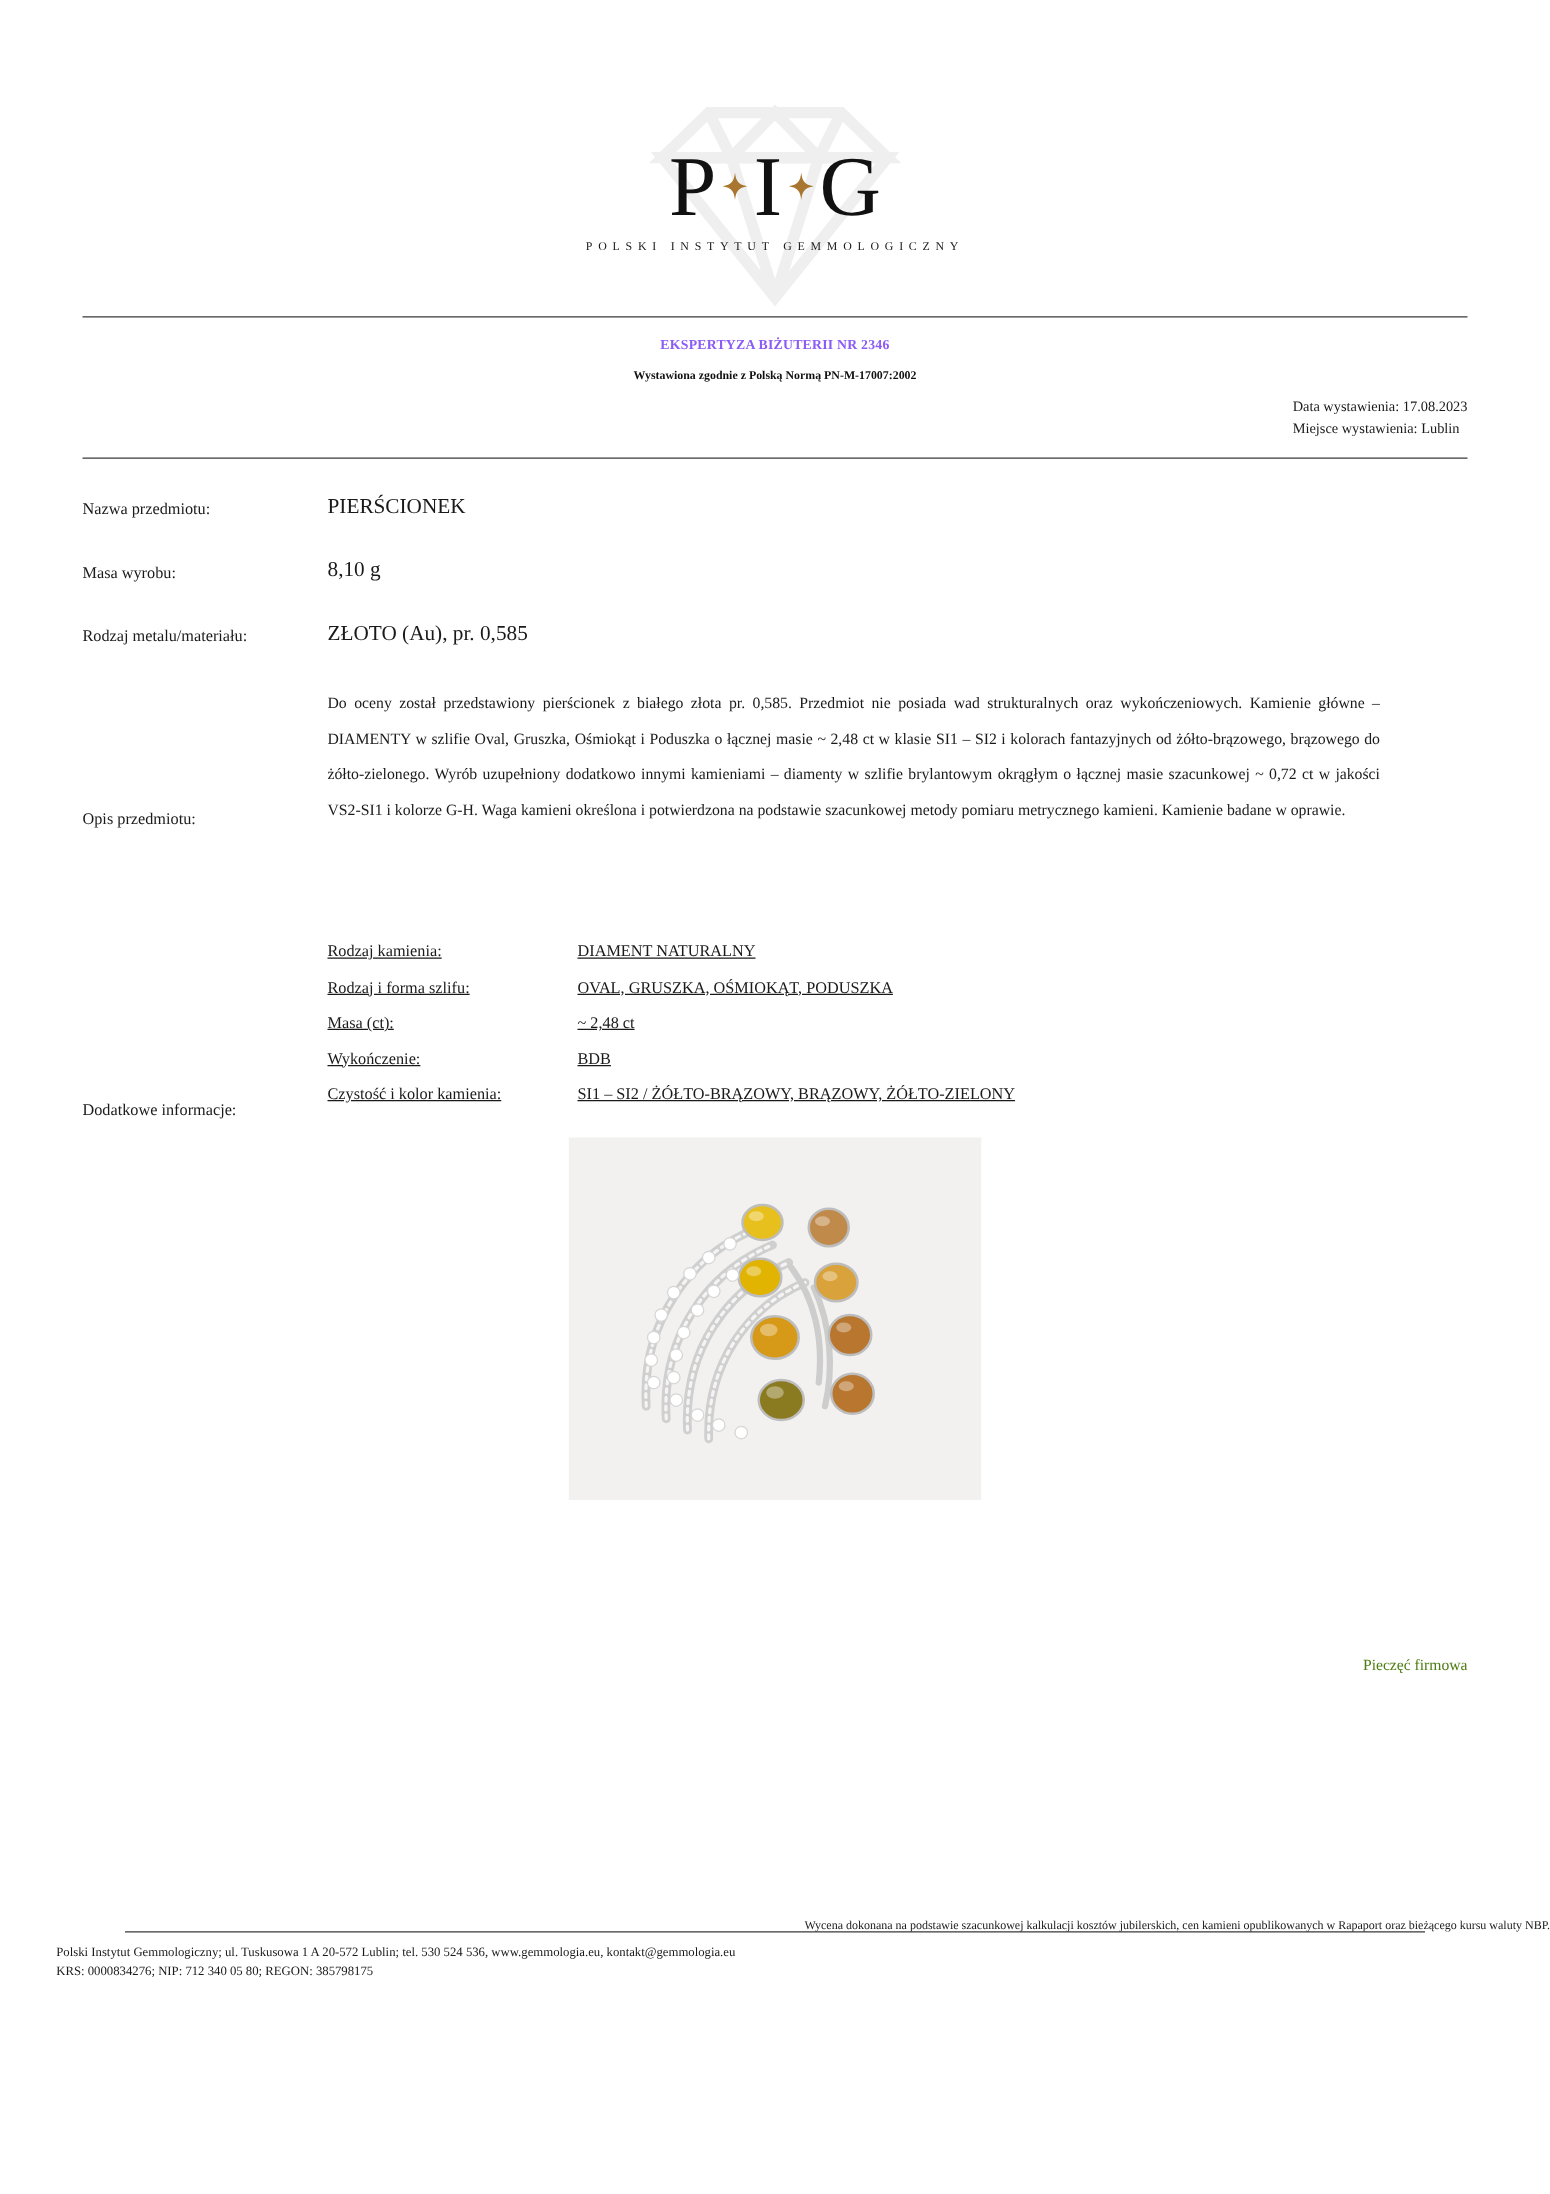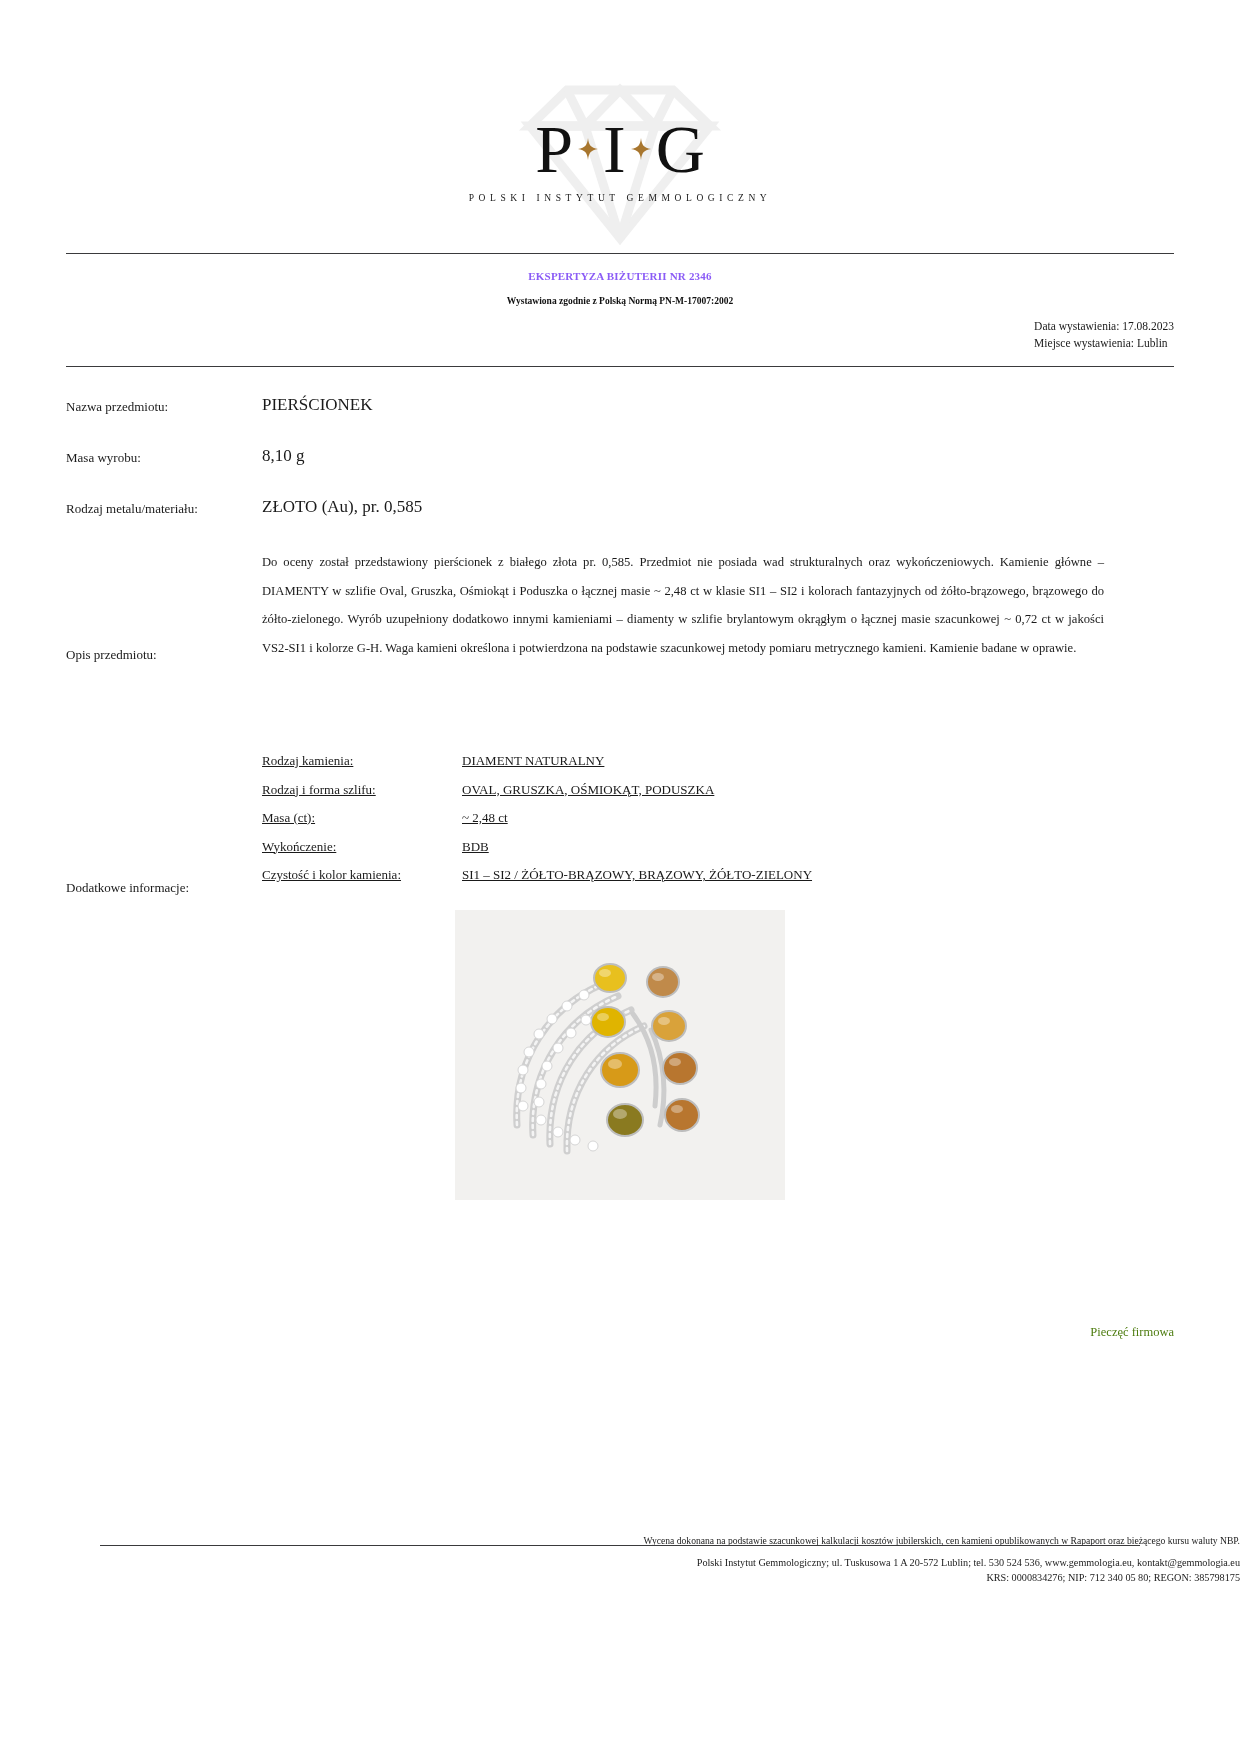--- a/index.html
+++ b/index.html
@@ -221,24 +221,25 @@
     top: 1535px;
     left: 0; right: 0;
     text-align: right;
     font-size: 9.6px;
     color: #1a1a1a;
   }
   .footer-contact {
     position: absolute;
     top: 1556px;
     left: 0; right: 0;
-    text-align: right;
+    text-align: left;
     font-size: 10.2px;
     line-height: 1.45;
     color: #1a1a1a;
+    padding-left: 45px;
   }
   .footer-contact .line2 { display: block; }
 </style>
 </head>
 <body>
 
 <div class="page">
 
   <div class="logo-block">
     <div class="logo-inner">

